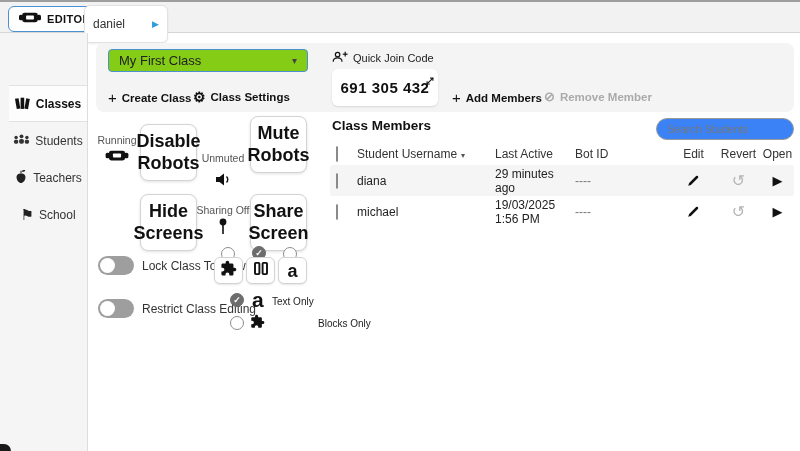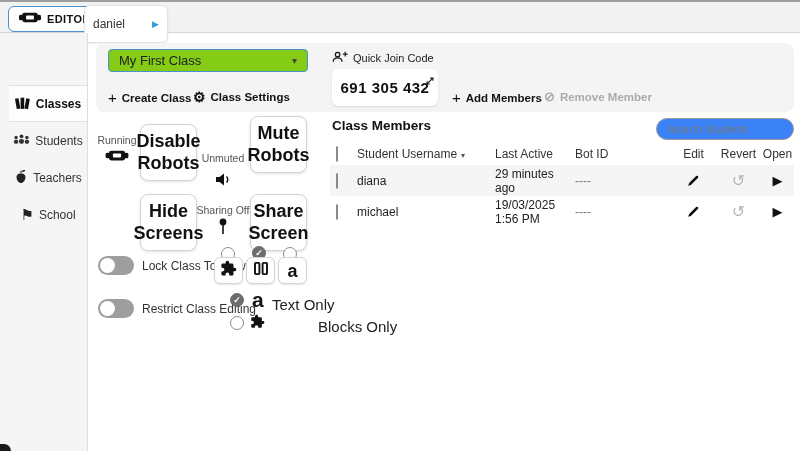--- a/index.html
+++ b/index.html
@@ -63,21 +63,21 @@
   .toggle { position:absolute; width:36px; height:19px; background:#9e9e9e; border-radius:10px; cursor:pointer; }
   .toggle .knob { position:absolute; left:2px; top:2px; width:15px; height:15px; background:#fff; border-radius:50%; }
   .tog-label { position:absolute; font-size:12px; color:#333; }
   .icon-opt { position:absolute; width:29px; height:27px; background:#fff; border:1px solid #d4d4d4;
               border-radius:6px; box-shadow:0 1px 2px rgba(0,0,0,.1); display:flex; align-items:center;
               justify-content:center; cursor:pointer; }
   .radio { position:absolute; width:14px; height:14px; border:1.5px solid #8d8d8d; border-radius:50%;
            background:#fff; cursor:pointer; }
   .radio.checked { background:#6d6d6d; border-color:#6d6d6d; display:flex; align-items:center; justify-content:center; }
   .radio.checked .ck { color:#fff; font-size:9px; font-weight:bold; }
-  .opt-label { position:absolute; font-size:15px; color:#222; }
+  .opt-label { position:absolute; font-size:10px; color:#222; }
   .a-glyph { font-size:21px; font-weight:600; color:#111; line-height:1; }
   .a-glyph.small { font-size:18px; }
 
   
   .members-title { position:absolute; left:332px; top:118px; font-size:13.5px; font-weight:bold; color:#111; }
   .search-input { position:absolute; left:656px; top:118px; width:138px; height:22px; border:1px solid #9a9a9a;
                   border-radius:11px; padding:0 10px; font-size:11px; color:#333; outline:none;
                   font-family:"Liberation Sans", sans-serif; background:#3b82f6; }
   .search-input::placeholder { color:#777; }
   .m-table { position:absolute; left:330px; top:143px; width:464px; }

